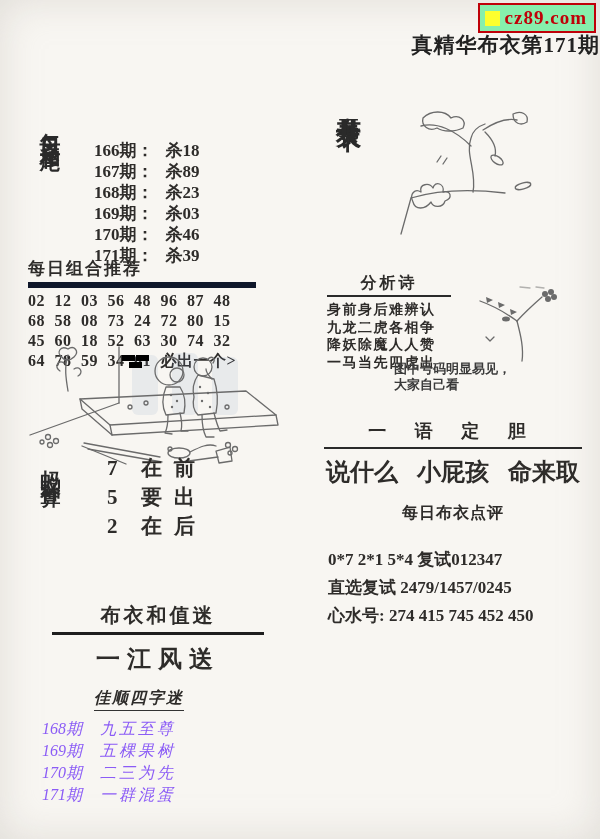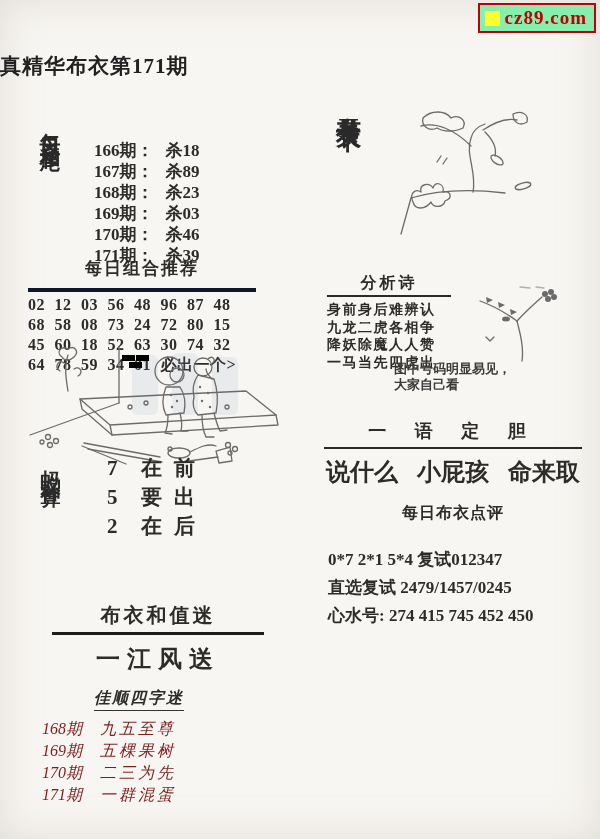--- a/index.html
+++ b/index.html
@@ -17,39 +17,39 @@
   .badge{
     position:absolute;top:3px;right:4px;
     display:flex;align-items:center;gap:5px;
     border:2px solid #bf0008;background:#86efac;
     padding:2px 7px 2px 5px;
   }
   .badge .sq{width:15px;height:15px;background:#fdff2e;}
   .badge .txt{font-size:19px;font-weight:bold;color:#bf0008;letter-spacing:1px;}
   
   .page-title{
-    position:absolute;top:52px;left:0;right:0;
-    text-align:left;font-size:21px;font-weight:bold;letter-spacing:1px;color:#222;
+    position:absolute;top:31px;left:0;right:0;
+    text-align:right;font-size:21px;font-weight:bold;letter-spacing:1px;color:#222;
   }
   .v-label{
     writing-mode:vertical-rl;text-orientation:upright;
     font-weight:bold;color:#2a2a2a;white-space:nowrap;
   }
   
   .kill{position:absolute;left:36px;top:104px;display:flex;gap:30px;align-items:flex-end;}
   .kill .v-label{font-size:21px;letter-spacing:5px;margin-top:12px;height:150px;}
   .kill-rows{font-size:17px;font-weight:bold;line-height:21px;margin-top:6px;white-space:nowrap;}
   .kill-rows .kr span.k{margin-left:12px;}
   
   .tianxia{position:absolute;left:332px;top:98px;display:flex;gap:28px;}
   .tianxia .v-label{font-size:25px;letter-spacing:4px;height:160px;}
   
   .combo{position:absolute;left:28px;top:257px;width:228px;}
-  .combo-title{font-size:17px;font-weight:bold;text-align:center;letter-spacing:2px;
-    border-bottom:4px solid #0f172a;padding-bottom:8px;}
+  .combo-title{font-size:17px;font-weight:bold;text-align:left;letter-spacing:2px;
+    border-bottom:6px solid #0f172a;padding-bottom:2px;}
   .combo-rows{font-size:16px;font-weight:bold;line-height:20px;letter-spacing:.5px;
     word-spacing:5px;white-space:nowrap;margin-top:3px;}
   
   .poem{position:absolute;left:327px;top:273px;width:124px;}
   .poem-title{font-size:16px;font-weight:bold;text-align:center;letter-spacing:3px;
     border-bottom:2px solid #2a2a2a;padding-bottom:1px;}
   .poem-lines{font-size:14px;font-weight:bold;line-height:17.5px;letter-spacing:1.5px;
     white-space:nowrap;margin-top:4px;}
   .note{position:absolute;left:394px;top:361px;font-size:13px;font-weight:600;
     line-height:16px;color:#3a3a3a;}
@@ -69,21 +69,21 @@
   .ant-rows .pos{letter-spacing:12px;}
   
   .hezhi{position:absolute;left:52px;top:602px;width:212px;text-align:center;}
   .hezhi-title{font-size:20px;font-weight:bold;letter-spacing:3px;
     border-bottom:3px solid #1e1e1e;padding-bottom:3px;}
   .hezhi-phrase{font-size:24px;font-weight:600;letter-spacing:7px;margin-top:8px;white-space:nowrap;}
   
   .fourchar{position:absolute;left:42px;top:688px;font-style:italic;}
   .fourchar-title{font-size:16px;font-weight:bold;display:inline-block;margin-left:52px;
     border-bottom:1.5px solid #333;padding-bottom:1px;letter-spacing:2px;}
-  .fourchar-rows{margin-top:7px;font-size:16px;line-height:22px;white-space:nowrap;color:#7f1d1d;}
+  .fourchar-rows{margin-top:7px;font-size:16px;line-height:22px;white-space:nowrap;color:#8b5cf6;}
   .fourchar-rows .fp{display:inline-block;width:58px;}
   .fourchar-rows .ft{letter-spacing:3px;}
   svg{display:block;}
   .sketch path,.sketch line,.sketch circle,.sketch ellipse,.sketch polyline,.sketch polygon{
     fill:none;stroke:#6b6b6b;stroke-width:1.3;stroke-linecap:round;stroke-linejoin:round;}
   .sketch .fill{fill:#6b6b6b;stroke:none;}
   .sketch .wm{fill:#7c96c0;stroke:none;opacity:.12;}
 </style>
 </head>
 <body>

